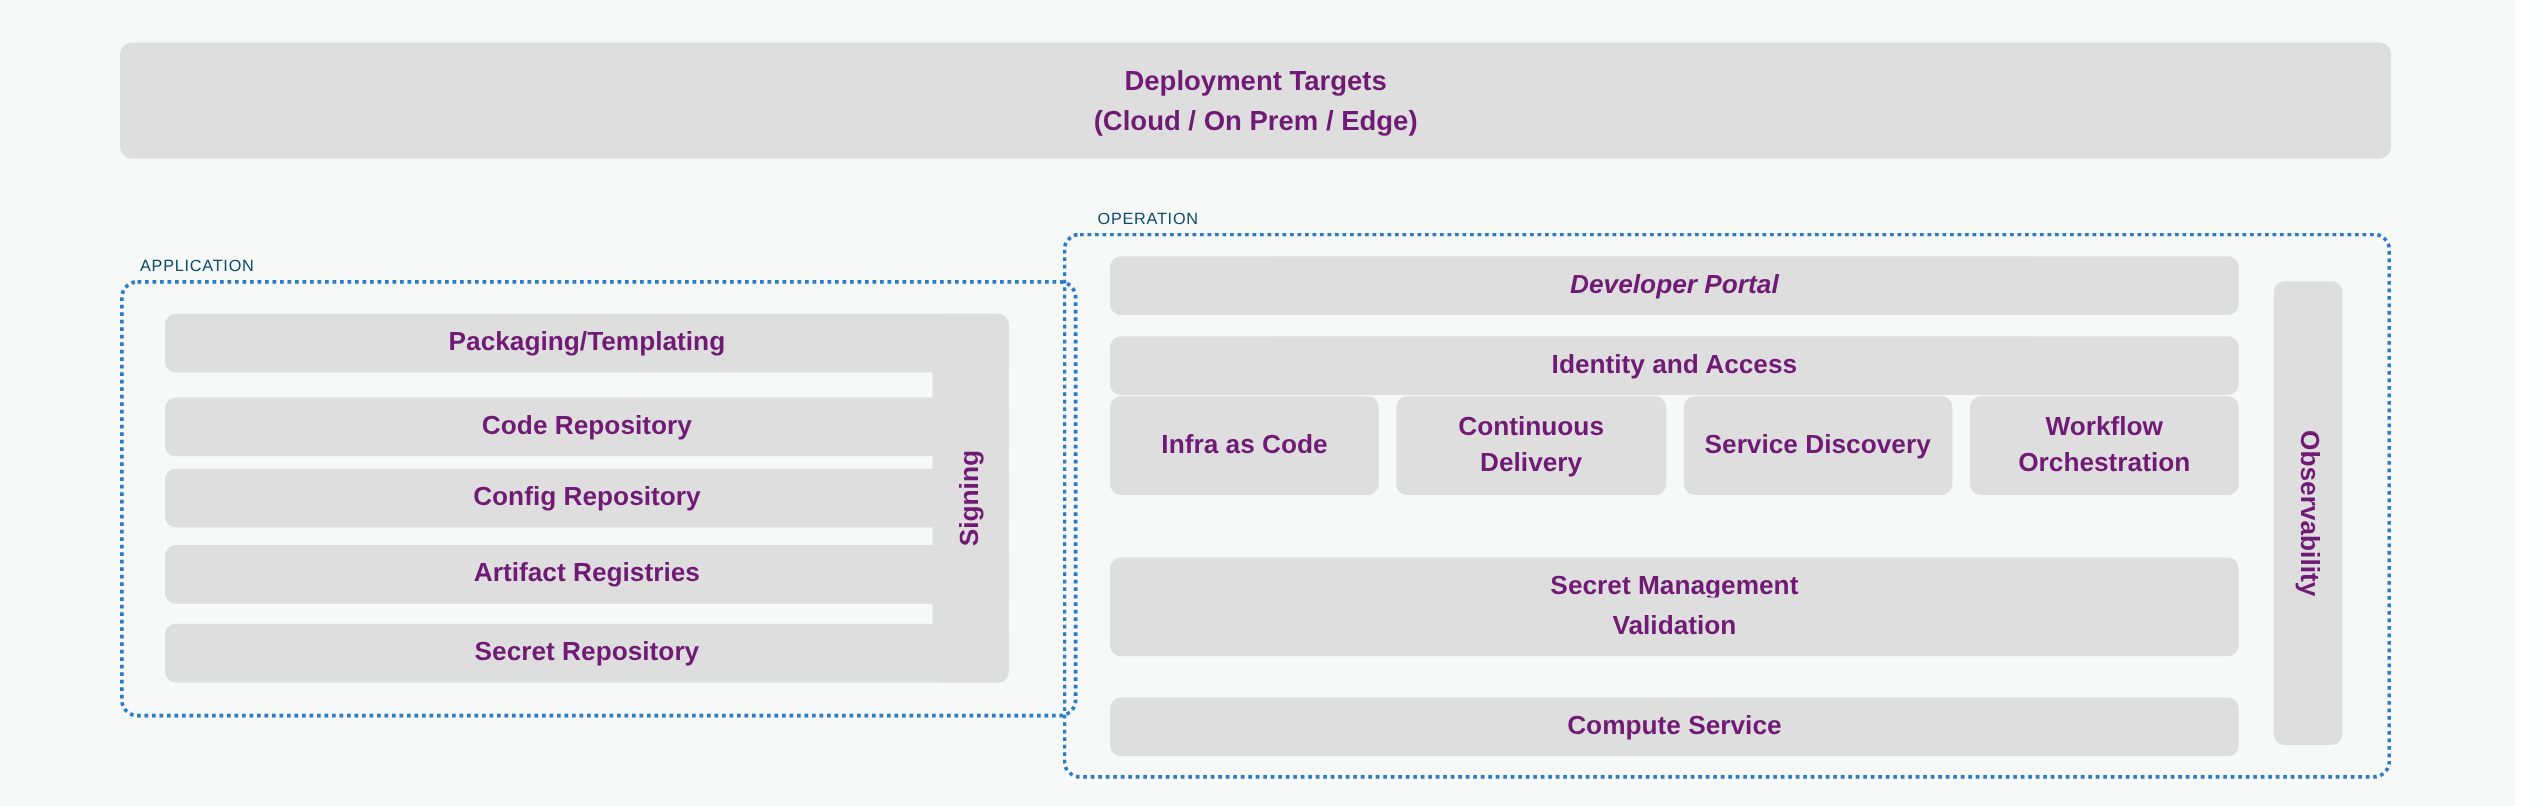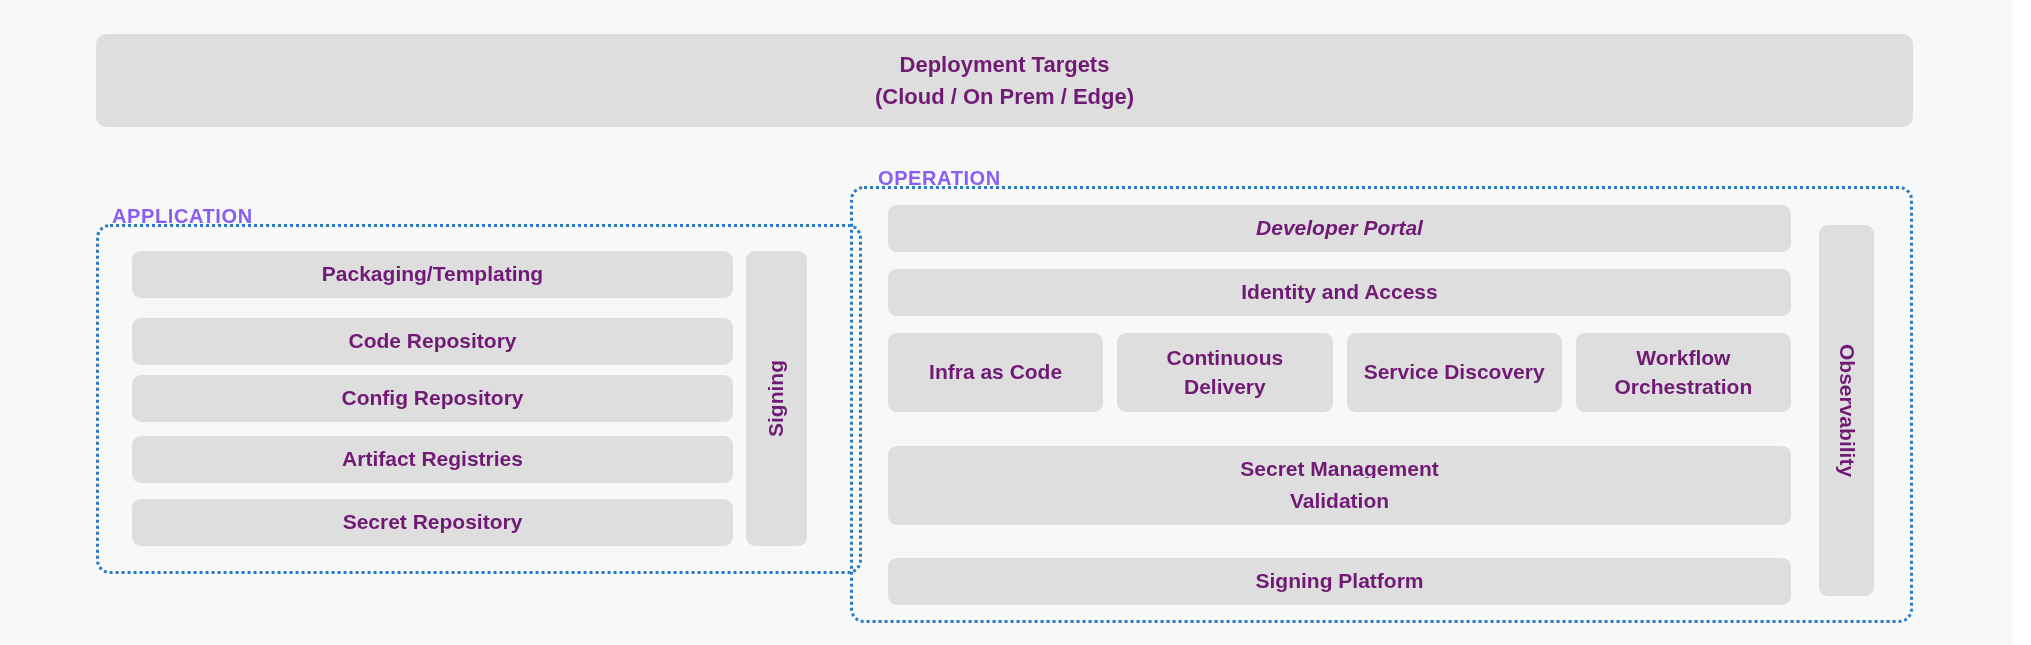--- a/index.html
+++ b/index.html
@@ -77,39 +77,39 @@
     height: 350px;
   }
   #group-operation {
     left: 850px;
     top: 186px;
     width: 1063px;
     height: 437px;
   }
   .group-label {
     position: absolute;
-    color: #8b5cf6;
-    font-size: 20px;
-    font-weight: bold;
+    color: #0c4a6e;
+    font-size: 13px;
+    font-weight: normal;
     letter-spacing: 0.6px;
     white-space: nowrap;
   }
   #label-application {
     left: 112px;
     top: 205px;
   }
   #label-operation {
     left: 878px;
     top: 167px;
   }
 
   
   .app-pill {
     left: 132px;
-    width: 601px;
+    width: 675px;
     height: 47px;
     font-size: 21px;
   }
   #app-pill-0 { top: 251px; }
   #app-pill-1 { top: 318px; }
   #app-pill-2 { top: 375px; }
   #app-pill-3 { top: 436px; }
   #app-pill-4 { top: 499px; }
 
   
@@ -143,20 +143,21 @@
 
   
   #op-quad-row {
     position: absolute;
     left: 888px;
     top: 333px;
     width: 903px;
     height: 63px;
     display: flex;
     gap: 14px;
+    align-items: flex-end;
   }
   #op-quad-row .quad {
     position: relative;
     left: auto;
     top: auto;
     flex: 1 1 0;
     height: 79px;
     font-size: 21px;
     padding: 0 6px;
   }
@@ -209,19 +210,19 @@
 
   <div id="op-quad-row">
     <div class="box quad">Infra as Code</div>
     <div class="box quad">Continuous Delivery</div>
     <div class="box quad">Service Discovery</div>
     <div class="box quad">Workflow Orchestration</div>
   </div>
 
   <div class="box op-pill" id="op-pill-secret">Secret Management</div>
   <div class="box op-pill" id="op-pill-valid">Validation</div>
-  <div class="box op-pill" id="op-pill-compute">Signing Platform</div>
+  <div class="box op-pill" id="op-pill-compute">Compute Service</div>
 
   <div class="box" id="observability-pill">
     <span class="vtext">Observability</span>
   </div>
 
 </div>
 
 </body></html>

